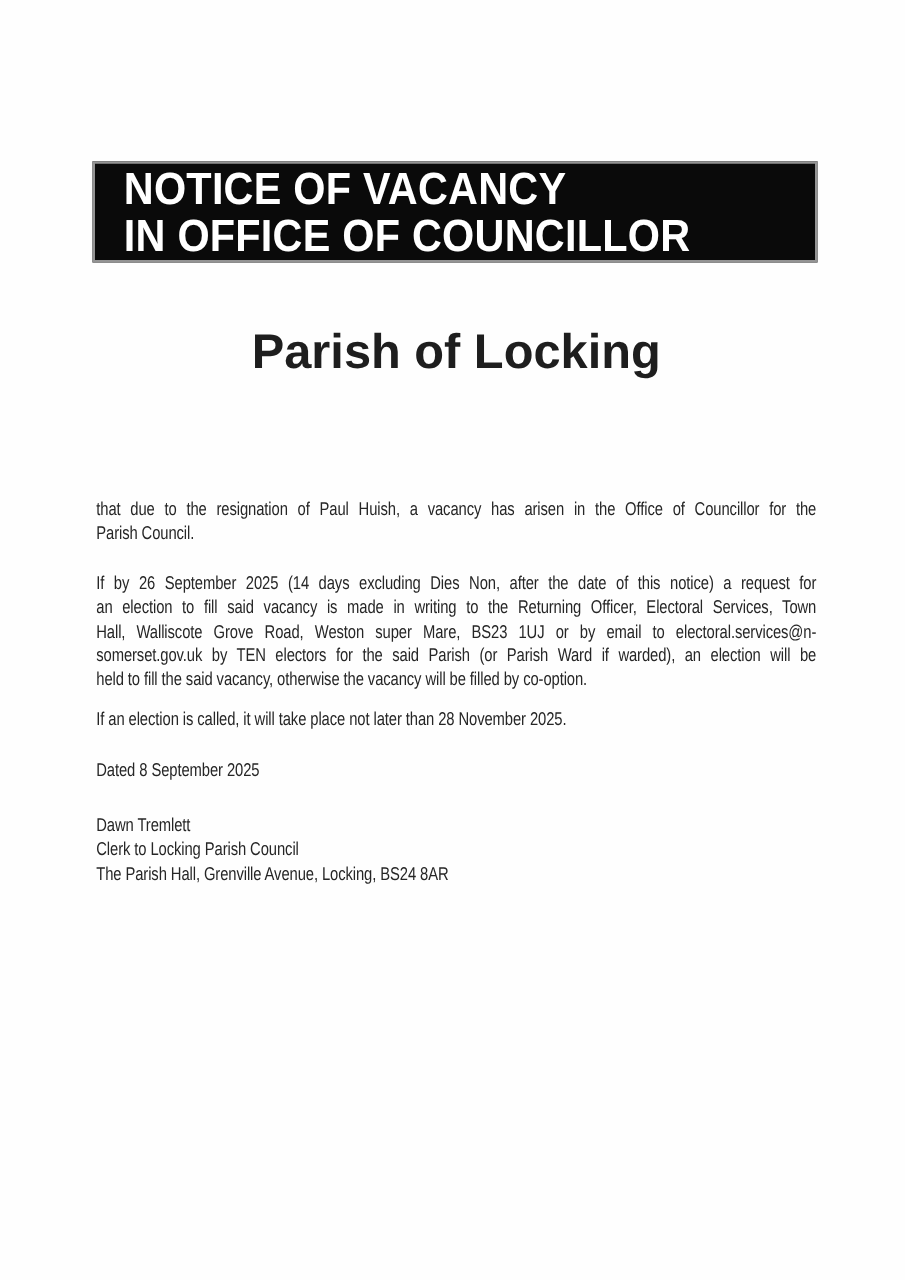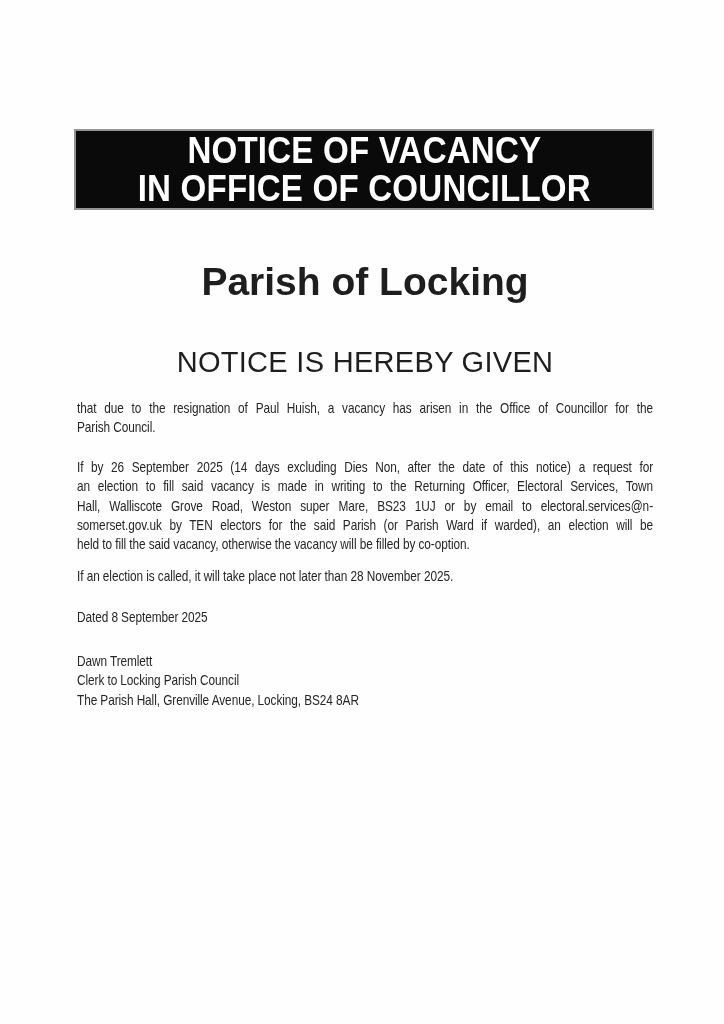--- a/index.html
+++ b/index.html
@@ -19,21 +19,20 @@
     position: absolute;
     left: 74px;
     top: 129px;
     width: 580px;
     height: 81px;
     background: var(--banner-bg, #0a0a0a);
     border: 2px solid #949494;
     display: flex;
     flex-direction: column;
     justify-content: center;
-    align-items: center;
   }
   .banner-line {
     color: var(--banner-text, #ffffff);
     font-weight: bold;
     font-size: 36px;
     line-height: 38px;
     white-space: nowrap;
     transform: scaleX(0.92);
     transform-origin: 50% 50%;
     letter-spacing: 0.2px;
@@ -90,21 +89,20 @@
 
 <div class="page">
 
   <div class="banner">
     <div class="banner-line">NOTICE OF VACANCY</div>
     <div class="banner-line">IN OFFICE OF COUNCILLOR</div>
   </div>
 
   <div class="h-parish">Parish of Locking</div>
 
-  <div class="h-notice">NOTICE IS HEREBY GIVEN</div>
 
   <div class="block p1">
     <div class="line">that due to the resignation of Paul Huish, a vacancy has arisen in the Office of Councillor for the</div>
     <div class="line last">Parish Council.</div>
   </div>
 
   <div class="block p2">
     <div class="line">If by 26 September 2025 (14 days excluding Dies Non, after the date of this notice) a request for</div>
     <div class="line">an election to fill said vacancy is made in writing to the Returning Officer, Electoral Services, Town</div>
     <div class="line">Hall, Walliscote Grove Road, Weston super Mare, BS23 1UJ or by email to electoral.services@n-</div>

